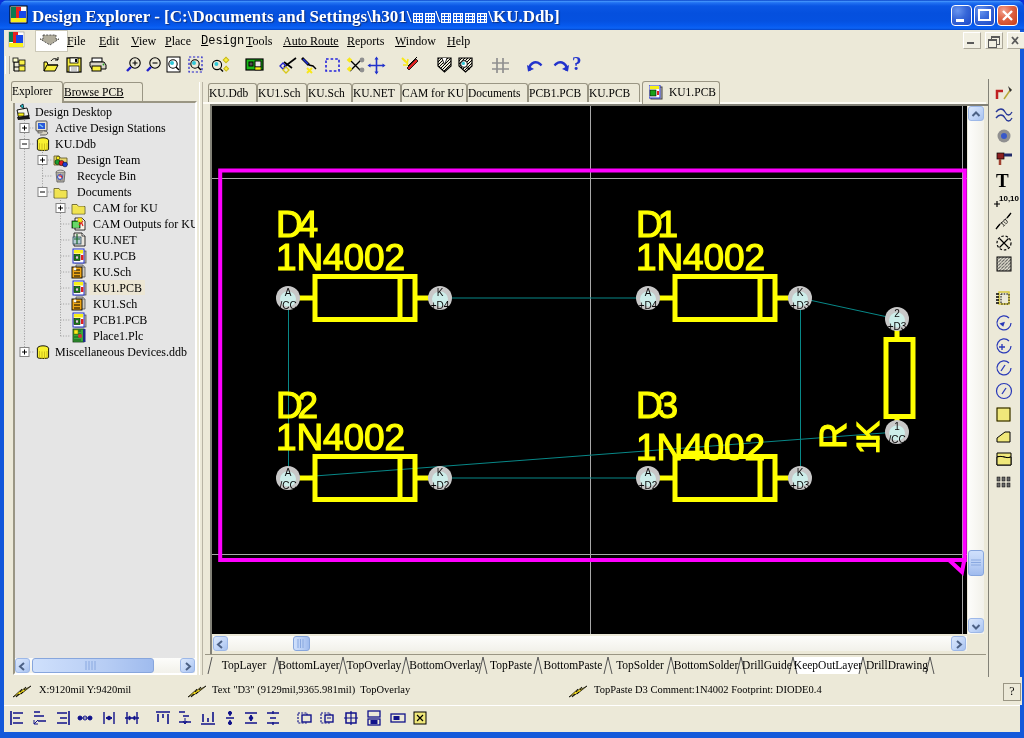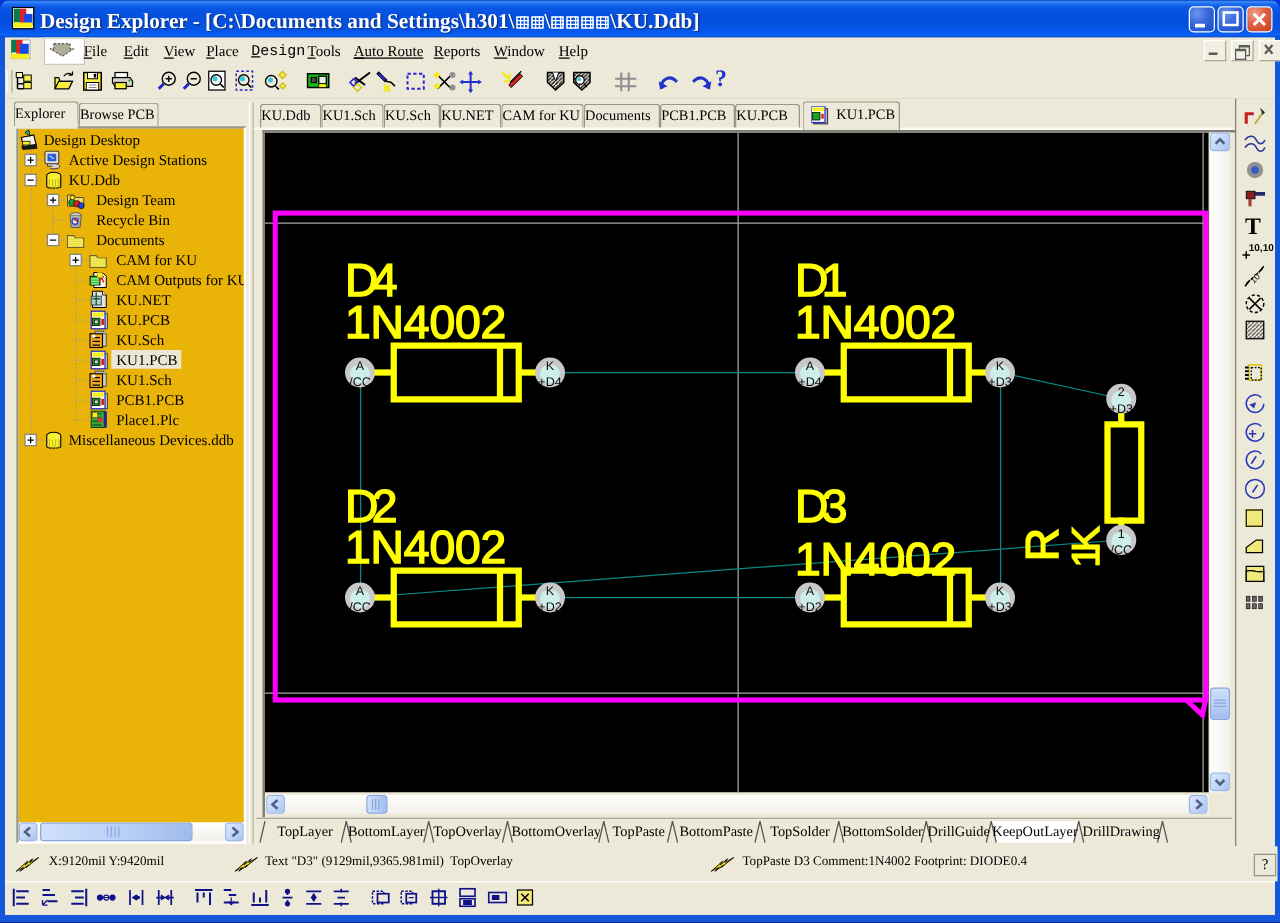--- a/index.html
+++ b/index.html
@@ -31,21 +31,21 @@
   .menuitem{position:absolute;top:4px;font-size:12px;color:#000;white-space:nowrap;}
   .menuitem u{text-decoration:underline;}
   #toolbar{position:absolute;left:4px;top:52px;width:1016px;height:27px;background:#ECE9D8;
      border-bottom:1px solid #ACA899;}
   #tabrow{position:absolute;left:4px;top:79px;width:1016px;height:24px;background:#ECE9D8;}
   .ptab{position:absolute;box-sizing:border-box;border:1px solid #9a9684;border-bottom:none;
      border-radius:3px 3px 0 0;background:#ECE9D8;font-size:11.5px;color:#000;text-align:left;white-space:nowrap;overflow:hidden;}
   
   #leftpanel{position:absolute;left:13px;top:101px;width:184px;height:574px;
      border:2px solid; border-color:#9a9684 #fff #fff #9a9684; box-sizing:border-box;background:#fff;}
-  #tree{position:absolute;left:0;top:0;width:181px;height:555px;overflow:hidden;background:#eab308;}
+  #tree{position:absolute;left:0;top:0;width:181px;height:555px;overflow:hidden;background:#e5e5e5;}
   
   .sbtrack{position:absolute;background:linear-gradient(180deg,#fdfdfb,#f2f1ea);}
   .sbtrackv{position:absolute;background:linear-gradient(90deg,#fdfdfb,#f2f1ea);}
   .sbbtn{position:absolute;width:15px;height:15px;border-radius:3px;border:1px solid #9db8e8;
      background:linear-gradient(135deg,#dce8fb 0%,#c2d6f8 55%,#a8c2ee 100%);box-sizing:border-box;}
   .sbthumb{position:absolute;border-radius:3px;border:1px solid #87a6dd;
      background:linear-gradient(180deg,#cfe0fc 0%,#b7cdf4 60%,#9fbbee 100%);box-sizing:border-box;}
   .sbthumbv{position:absolute;border-radius:3px;border:1px solid #87a6dd;
      background:linear-gradient(90deg,#cfe0fc 0%,#b7cdf4 60%,#9fbbee 100%);box-sizing:border-box;}
   
@@ -265,21 +265,21 @@
   <svg class="ticon" style="left:548px;top:6px;width:19px;height:15px;" viewBox="0 0 19 15">
     <path d="M14.5 13 C16 6 9 2 4 6 L2.5 7.5" fill="none" stroke="#2233cc" stroke-width="2.4"></path>
     <path d="M17 7 L16 13.5 L10 11 Z" fill="#2233cc"></path>
   </svg>
   <div class="abs" style="left:568px;top:1px;color:#2233cc;font-size:19px;font-weight:bold;font-family:'Liberation Serif',serif;">?</div>
 </div>
 
 <div id="tabrow">
 
   <div class="ptab" style="left:7px;top:2px;width:52px;height:20px;line-height:19px;z-index:2;">Explorer</div>
-  <div class="ptab" style="left:59px;top:3px;width:64px;height:19px;line-height:18px;">Browse PCB</div>
+  <div class="ptab" style="left:59px;top:3px;width:80px;height:19px;line-height:18px;text-decoration:underline;">Browse PCB</div>
 
   <div class="ptab" style="left:204px;top:4px;width:49px;height:20px;line-height:19px;">KU.Ddb</div>
   <div class="ptab" style="left:253px;top:4px;width:50px;height:20px;line-height:19px;">KU1.Sch</div>
   <div class="ptab" style="left:303px;top:4px;width:45px;height:20px;line-height:19px;">KU.Sch</div>
   <div class="ptab" style="left:348px;top:4px;width:49px;height:20px;line-height:19px;">KU.NET</div>
   <div class="ptab" style="left:397px;top:4px;width:66px;height:20px;line-height:19px;">CAM for KU</div>
   <div class="ptab" style="left:463px;top:4px;width:61px;height:20px;line-height:19px;">Documents</div>
   <div class="ptab" style="left:524px;top:4px;width:60px;height:20px;line-height:19px;">PCB1.PCB</div>
   <div class="ptab" style="left:584px;top:4px;width:52px;height:20px;line-height:19px;">KU.PCB</div>
   <div class="ptab" style="left:638px;top:2px;width:78px;height:23px;line-height:20px;z-index:2;background:#ECE9D8;">

